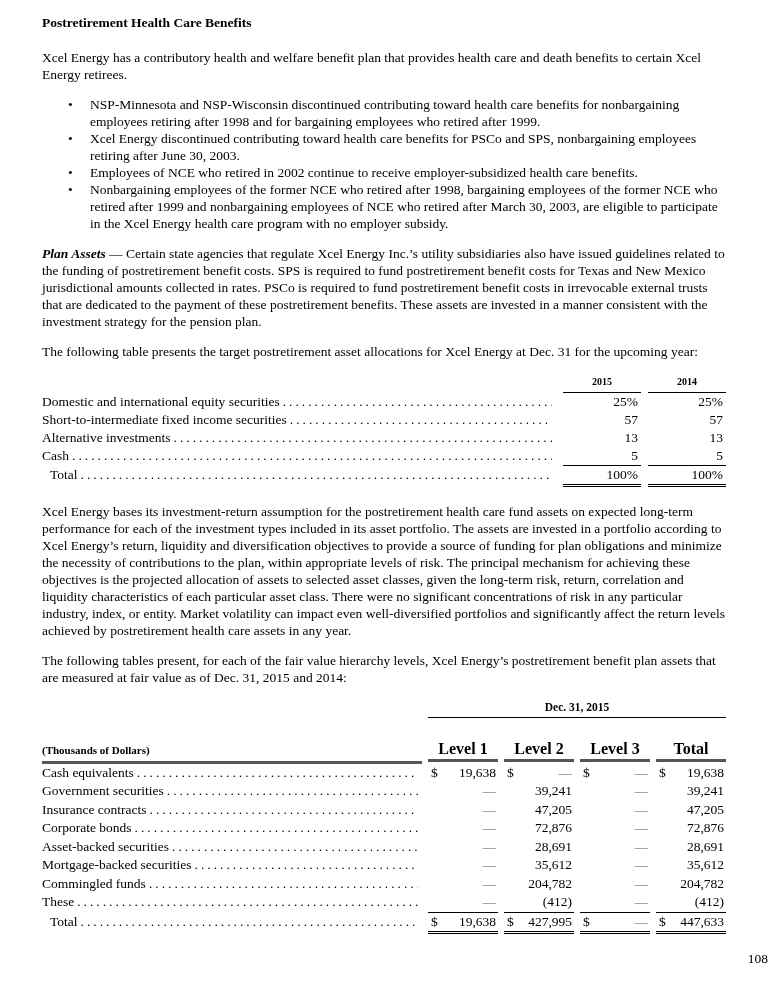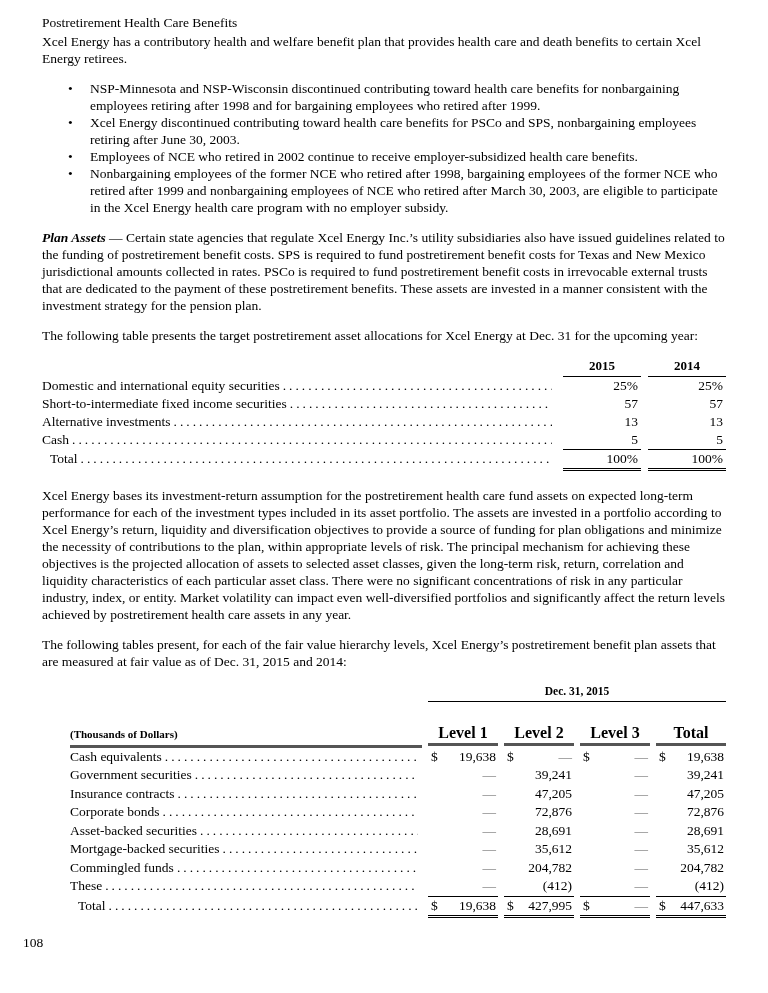--- a/index.html
+++ b/index.html
@@ -2,21 +2,21 @@
 <html><head>
 <meta charset="utf-8">
 <style>
   html,body { margin:0; padding:0; background:#e8e8e8; }
   .page {
     width:768px; height:993px; margin:0 auto; background:#ffffff;
     position:relative; box-sizing:border-box; padding:14px 42px 0 42px;
     font-family:"Liberation Serif","DejaVu Serif",serif;
     font-size:13.5px; line-height:17px; color:#000;
   }
-  .doc-title { font-weight:normal; margin:0 0 2px 0; }
+  .doc-title { font-weight:bold; margin:0 0 18px 0; }
   p.para { margin:0 0 13px 0; text-align:left; }
   .lead-bi { font-weight:bold; font-style:italic; }
 
   
   .bullets { margin:0 0 13px 0; }
   .bullet { display:flex; }
   .bullet-marker { flex:none; width:22px; padding-left:26px; }
   .bullet-text { flex:1; }
 
   
@@ -24,47 +24,47 @@
           margin:0 4px 0 3px; letter-spacing:3px; }
   .dots::after { content:"......................................................................................................................................................................................"; }
   .lbl { flex:none; white-space:nowrap; }
 
   
   .t1 { margin:2px 0 16px 0; }
   .t1-row { display:flex; align-items:baseline; line-height:17px; }
   .t1-label { flex:1; display:flex; align-items:baseline; min-width:0; }
   .t1-spacer { flex:1; }
   .t1-col { flex:none; width:78px; margin-left:7px; text-align:right; padding:0 3px 1px 3px; box-sizing:border-box; }
-  .t1-head .t1-col { text-align:center; font-weight:bold; font-size:13px;
+  .t1-head .t1-col { text-align:center; font-weight:bold; font-size:10px;
                      border-bottom:1px solid #000; padding-bottom:2px; }
   .t1-row.rule .t1-col { border-bottom:1.5px solid #000; }
   .t1-row.total .t1-col { border-bottom:3px double #000; }
   .indent { padding-left:8px; }
 
   
   .t2 { margin-top:3px; }
   .t2-group { display:flex; line-height:16px; margin-bottom:19px; }
   .t2-gspacer { flex:1; }
   .t2-gcell { flex:none; width:298px; margin-left:6px; text-align:center;
               font-weight:bold; font-size:11.5px; border-bottom:1px solid #000; padding-bottom:2px; }
-  .t2-row { display:flex; align-items:baseline; line-height:17.5px;margin-left:28px; }
+  .t2-row { display:flex; align-items:baseline; line-height:17.5px; }
   .t2-hlabel { flex:1; font-weight:bold; font-size:11px;
                border-bottom:3px solid #555; padding:3px 0 1px 0; }
   .t2-hcol { flex:none; width:70px; margin-left:6px; text-align:center; font-weight:bold;
              font-size:16px; border-bottom:3px solid #555; padding:3px 0 1px 0; }
   .t2-label { flex:1; display:flex; align-items:baseline; min-width:0; }
   .t2-col { flex:none; width:70px; margin-left:6px; display:flex; justify-content:space-between;
             align-items:baseline; padding:0 2px 1px 3px; box-sizing:border-box; }
   .t2-col .val { flex:1; text-align:right; white-space:nowrap; }
   .t2-col .cur { flex:none; }
   .t2-row.rule .t2-col { border-bottom:1px solid #000; }
   .t2-row.total .t2-col { border-bottom:3px double #000; }
   .val.dash, .t1-col.dash { color:#777; }
 
-  .footer { position:absolute; bottom:42px; left:0; right:0; text-align:left;padding-left:23px; }
+  .footer { position:absolute; bottom:26px; left:0; right:0; text-align:right; }
 </style>
 </head>
 <body>
 
 <div class="page">
 
   <div class="doc-title">Postretirement Health Care Benefits</div>
 
   <p class="para">Xcel Energy has a contributory health and welfare benefit plan that provides health care and death benefits to certain Xcel Energy retirees.</p>
 

